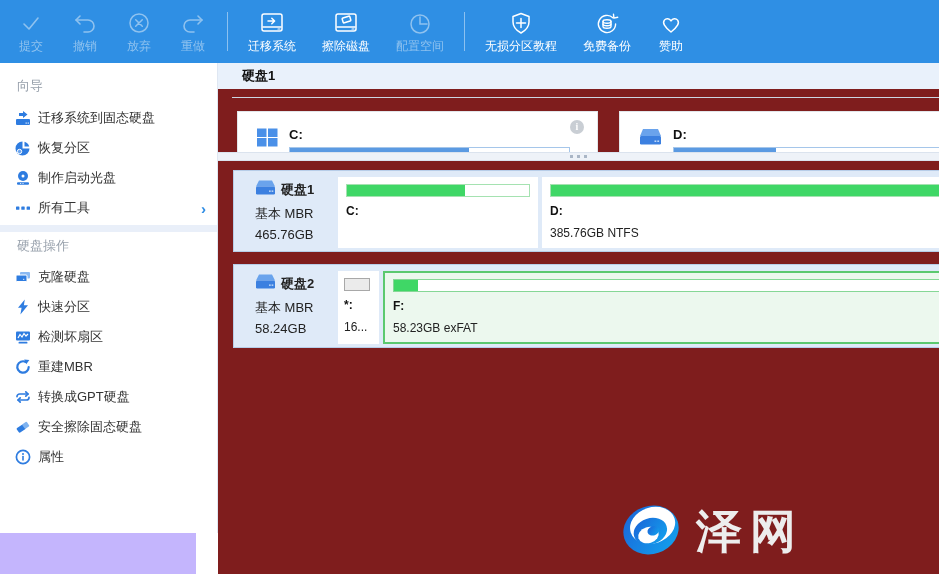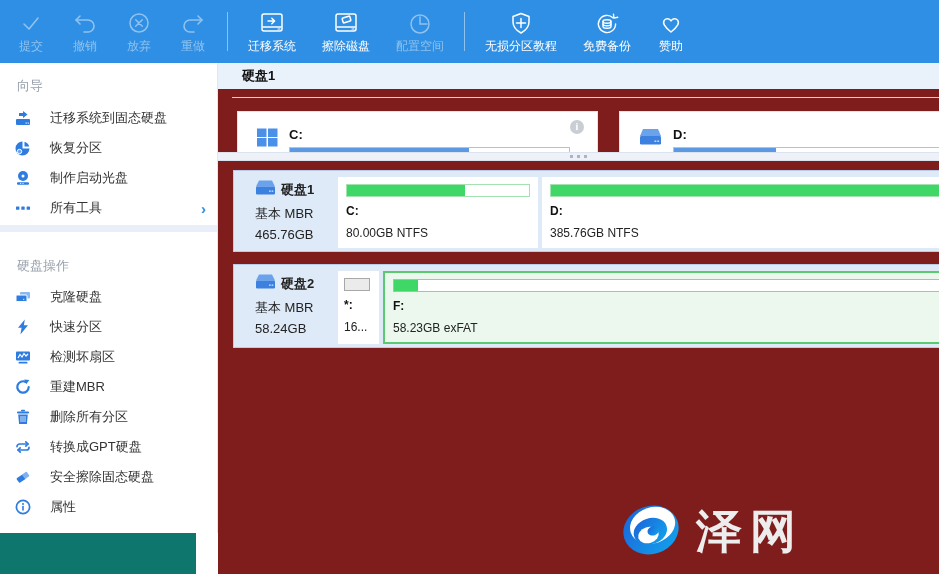--- a/index.html
+++ b/index.html
@@ -9,30 +9,30 @@
   .toolbar { height:63px; background:#2f8fe4; display:flex; align-items:stretch; padding-left:4px; }
   .titem { display:flex; flex-direction:column; align-items:center; justify-content:center; gap:2px;
            padding:0 13px; color:#fff; cursor:pointer; }
   .titem .tlabel { font-size:12px; line-height:14px; white-space:nowrap; }
   .titem.disabled { color:#8fc2ef; }
   .titem svg { display:block; }
   .tsep { width:1px; background:rgba(255,255,255,.45); margin:12px 7px; }
 
   
   .app-body { display:flex; height:511px; }
-  .sidebar-col { width:196px; background:#0f766e; position:relative; flex:none; }
+  .sidebar-col { width:196px; background:#c4b5fd; position:relative; flex:none; }
   .sidebar-panel { position:absolute; top:0; left:0; width:218px; height:470px; background:#fff;
                    border-right:1px solid #dfe7f2; }
   .sec-h { color:#98a1ac; font-size:13px; padding:14px 0 8px 17px; line-height:18px; }
-  .sec-h.second { padding:5px 0 7px 17px;margin-top:20px; }
+  .sec-h.second { padding:5px 0 7px 17px; }
   .sb-divider { height:7px; background:#e9eff9; margin-top:2px; }
   .sb-item { height:30px; display:flex; align-items:center; padding-left:14px; position:relative;
              font-size:13px; color:#333; cursor:pointer; }
   .sb-item .sb-ic { width:17px; height:17px; display:flex; align-items:center; justify-content:center; flex:none; }
-  .sb-item .sb-label { margin-left:19px; white-space:nowrap; }
+  .sb-item .sb-label { margin-left:7px; white-space:nowrap; }
   .sb-item .chev { position:absolute; right:11px; color:#2e8ce4; font-size:15px; font-weight:bold; line-height:1; }
 
   .main-col { flex:1; background:#7f1d1d; position:relative; overflow:hidden;margin-left:22px; }
 
   
   .tab-strip { height:26px; background:#e9f1fb; display:flex; align-items:center; padding-left:24px; }
   .tab-label { font-size:13px; font-weight:bold; color:#111; }
   .rule-band { height:9px; border-bottom:1px solid #ccd6e2; margin:0 0 0 14px; }
 
   
@@ -270,31 +270,20 @@
       <div class="sb-item">
         <span class="sb-ic">
           <svg width="16" height="16" viewBox="0 0 16 16">
               <path d="M13.7 8A5.7 5.7 0 1 1 10.6 2.9" fill="none" stroke="#2e7ce0" stroke-width="2.2" stroke-linecap="round"></path>
               <polygon points="9.2,0.4 14.4,0.9 11.2,5.2" fill="#2e7ce0"></polygon>
             </svg>
         </span>
         <span class="sb-label">重建MBR</span>
       </div>
 
-      <div class="sb-item">
-        <span class="sb-ic">
-          <svg width="16" height="16" viewBox="0 0 16 16">
-              <rect x="2" y="2.6" width="12" height="1.8" rx="0.9" fill="#2e7ce0"></rect>
-              <rect x="6" y="0.8" width="4" height="1.8" rx="0.8" fill="#2e7ce0"></rect>
-              <path d="M3.2 5.4h9.6l-0.9 9.6H4.1z" fill="#2e7ce0"></path>
-              <path d="M6 7v6M8 7v6M10 7v6" stroke="#fff" stroke-width="0.8"></path>
-            </svg>
-        </span>
-        <span class="sb-label">删除所有分区</span>
-      </div>
 
       <div class="sb-item">
         <span class="sb-ic">
           <svg width="16" height="16" viewBox="0 0 16 16" fill="none" stroke="#2e7ce0" stroke-width="1.7" stroke-linecap="round" stroke-linejoin="round">
               <path d="M13 5H4.6A2.6 2.6 0 0 0 2 7.6"></path>
               <path d="M10.8 2.8L13 5l-2.2 2.2"></path>
               <path d="M3 11h8.4A2.6 2.6 0 0 0 14 8.4"></path>
               <path d="M5.2 13.2L3 11l2.2-2.2"></path>
             </svg>
         </span>
@@ -400,21 +389,20 @@
           </div>
           <div class="di-type">基本 MBR</div>
           <div class="di-size">465.76GB</div>
         </div>
 
         <div class="part p-c">
           <div class="pbar">
             <div class="pfill" style="width: 65%;"></div>
           </div>
           <div class="plabel">C:</div>
-          <div class="pinfo">80.00GB NTFS</div>
         </div>
 
         <div class="part p-d">
           <div class="pbar">
             <div class="pfill" style="width: 100%;"></div>
           </div>
           <div class="plabel">D:</div>
           <div class="pinfo">385.76GB NTFS</div>
         </div>
       </div>

